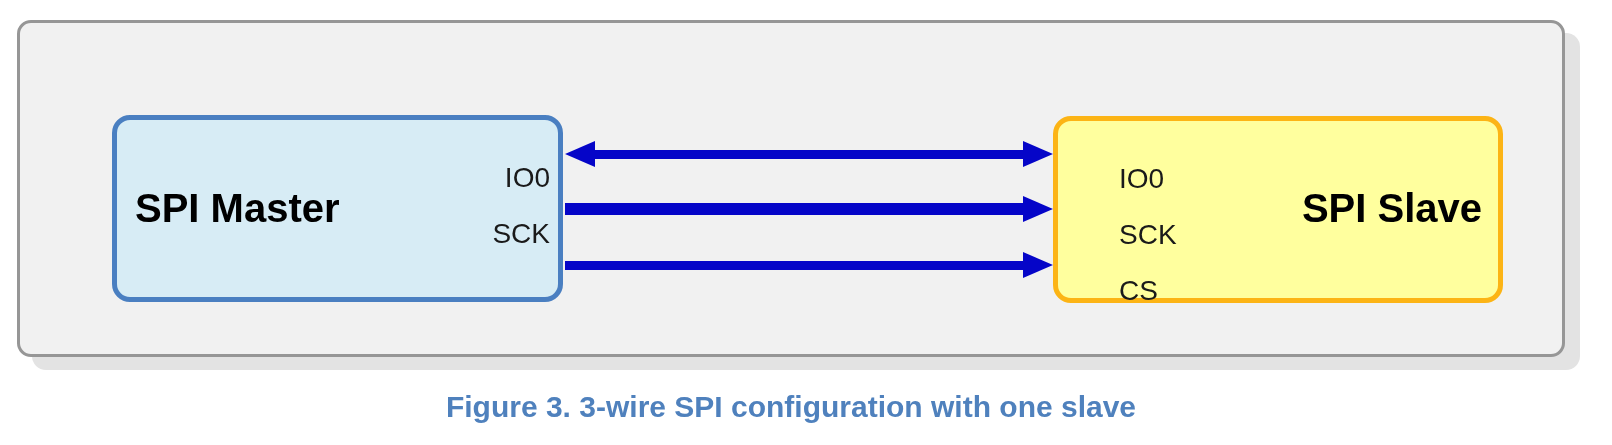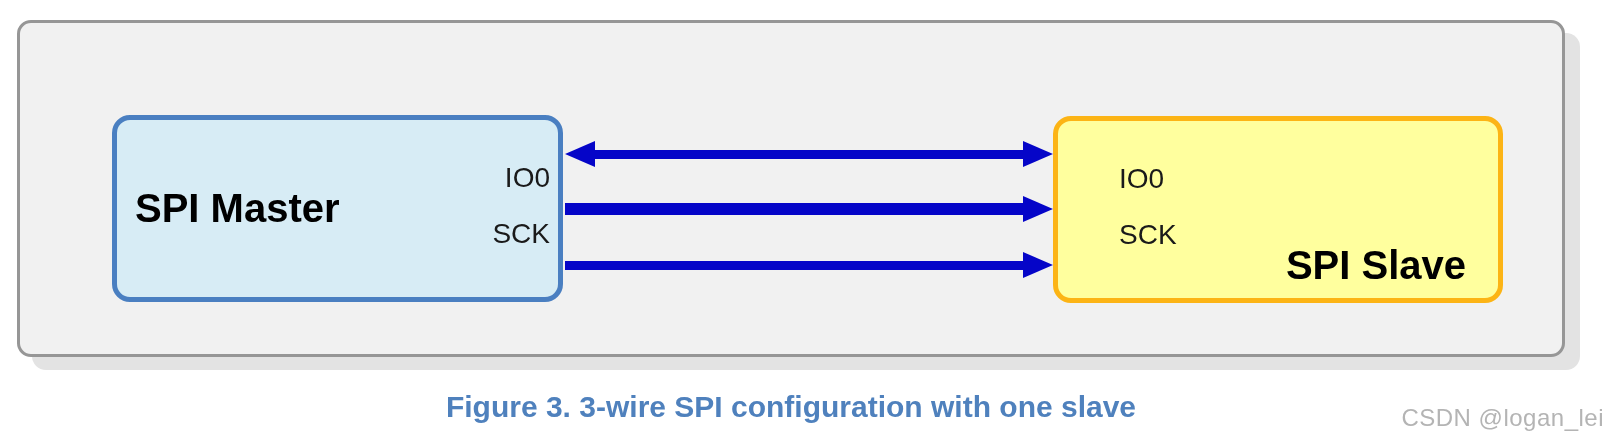--- a/index.html
+++ b/index.html
@@ -41,22 +41,22 @@
   }
 
   .box-title{
     color:#000;font-weight:bold;font-size:40px;letter-spacing:0px;
   }
   .master-title{
     position:absolute;left:18px;top:0;height:100%;
     display:flex;align-items:center;text-align:right;
   }
   .slave-title{
-    position:absolute;right:32px;top:0;height:100%;
-    display:flex;justify-content:center;
+    position:absolute;right:16px;top:0;height:100%;
+    display:flex;flex-direction:column;justify-content:center;
     align-items:flex-end;padding-bottom:2px;
   }
   .slave-title span{display:block;line-height:61px;text-align:right;}
 
   .ports{position:absolute;top:30px;margin-left:43px;}
   .ports-right{right:8px;text-align:right;}
   .ports-left{left:18px;text-align:left;}
   .port{
     height:56px;display:flex;align-items:center;
     font-size:28px;color:var(--port-text);
@@ -104,20 +104,21 @@
       <div class="ports ports-right">
         <div class="port">IO0</div>
         <div class="port">SCK</div>
       </div>
     </div>
 
     <div class="box slave">
       <div class="ports ports-left">
         <div class="port">IO0</div>
         <div class="port">SCK</div>
+        <div class="port">CS</div>
       </div>
       <div class="box-title slave-title">
         <span>SPI Slave</span>
       </div>
     </div>
 
     <div class="wires">
         <div class="wire" style="top: 117px;">
           <span class="head-left"></span>
           <span class="line" style="height: 9px;"></span>
@@ -130,15 +131,14 @@
         <div class="wire" style="top: 228px;">
           <span class="line" style="height: 9px;"></span>
           <span class="head-right"></span>
         </div>
       </div>
 
   </div>
 
   <div class="caption">Figure 3. 3-wire SPI configuration with one slave</div>
 
-  <div class="watermark">CSDN @logan_lei</div>
 
 </div>
 
 </body></html>

